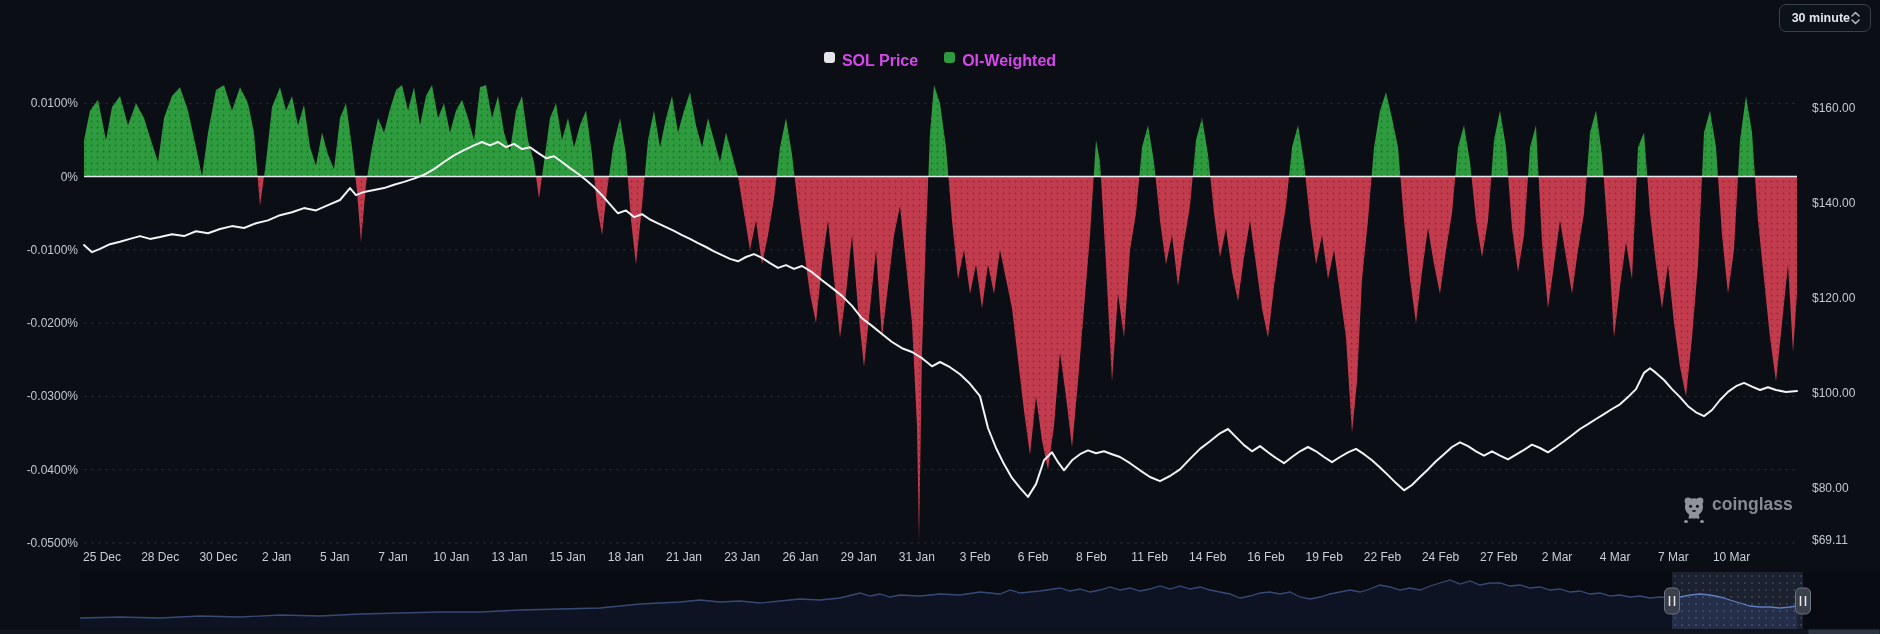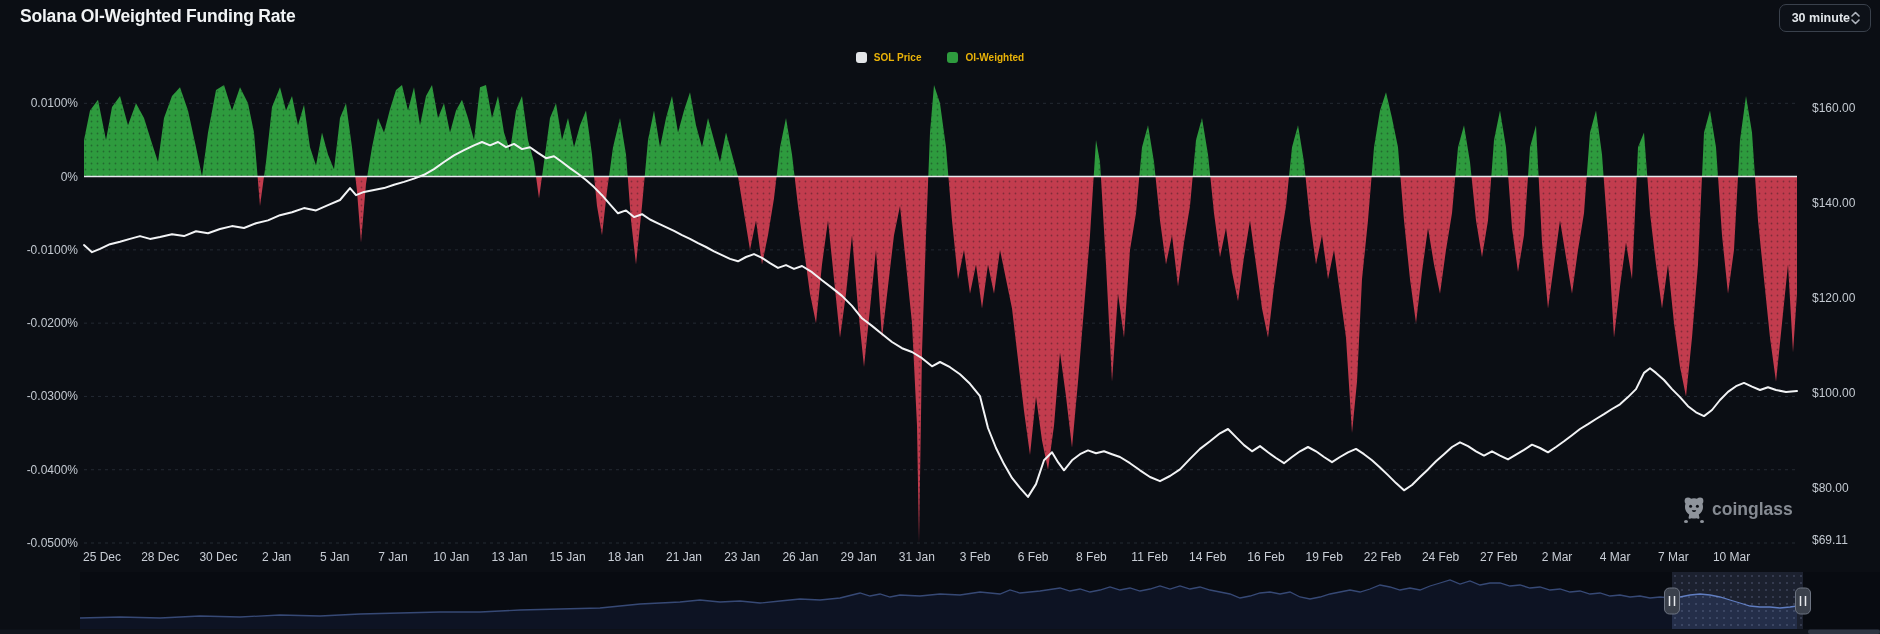--- a/index.html
+++ b/index.html
@@ -3,33 +3,32 @@
 <meta charset="utf-8">
 <style>
   html,body{margin:0;padding:0;background:#0b0e14;}
   .page{position:relative;width:1880px;height:634px;background:#0b0e14;overflow:hidden;
         font-family:"Liberation Sans",sans-serif;}
   .title{position:absolute;left:20px;top:6px;font-size:17.5px;font-weight:700;color:#f1f3f5;letter-spacing:-0.2px;}
   .interval{position:absolute;right:9px;top:4px;height:26px;border:1px solid #3a414c;border-radius:7px;
         display:flex;align-items:center;gap:0;padding:0 9px 0 12px;color:#e2e6ea;font-size:12.5px;
         font-weight:600;background:#0d1118;cursor:pointer;}
   .legend{position:absolute;top:52px;left:0;width:100%;display:flex;justify-content:center;gap:26px;align-items:center;}
-  .legend-item{display:flex;gap:7px;font-size:10px;font-weight:700;color:#eab308;cursor:pointer;}
+  .legend-item{display:flex;gap:7px;font-size:16px;font-weight:700;color:#d946ef;cursor:pointer;}
   .swatch{width:11px;height:11px;border-radius:3px;display:inline-block;}
-  .watermark{position:absolute;left:1682px;top:494px;display:flex;align-items:center;gap:6px;
+  .watermark{position:absolute;left:1682px;top:494px;display:flex;gap:6px;
         color:#90959d;font-weight:700;font-size:17.5px;opacity:.92;}
   svg text{font-family:"Liberation Sans",sans-serif;}
   .chart-svg{position:absolute;left:0;top:0;}
 </style>
 </head>
 <body>
 
 <div class="page">
 
-  <div class="title">Solana OI-Weighted Funding Rate</div>
 
   <div class="interval">
     <span>30 minute</span>
     <span style="display:flex;">
       <svg width="11" height="16" viewBox="0 0 11 16">
         <path d="M2 6 L5.5 2.5 L9 6" fill="none" stroke="#aeb4bd" stroke-width="1.6" stroke-linecap="round" stroke-linejoin="round"></path>
         <path d="M2 10 L5.5 13.5 L9 10" fill="none" stroke="#aeb4bd" stroke-width="1.6" stroke-linecap="round" stroke-linejoin="round"></path>
       </svg>
     </span>
   </div>

